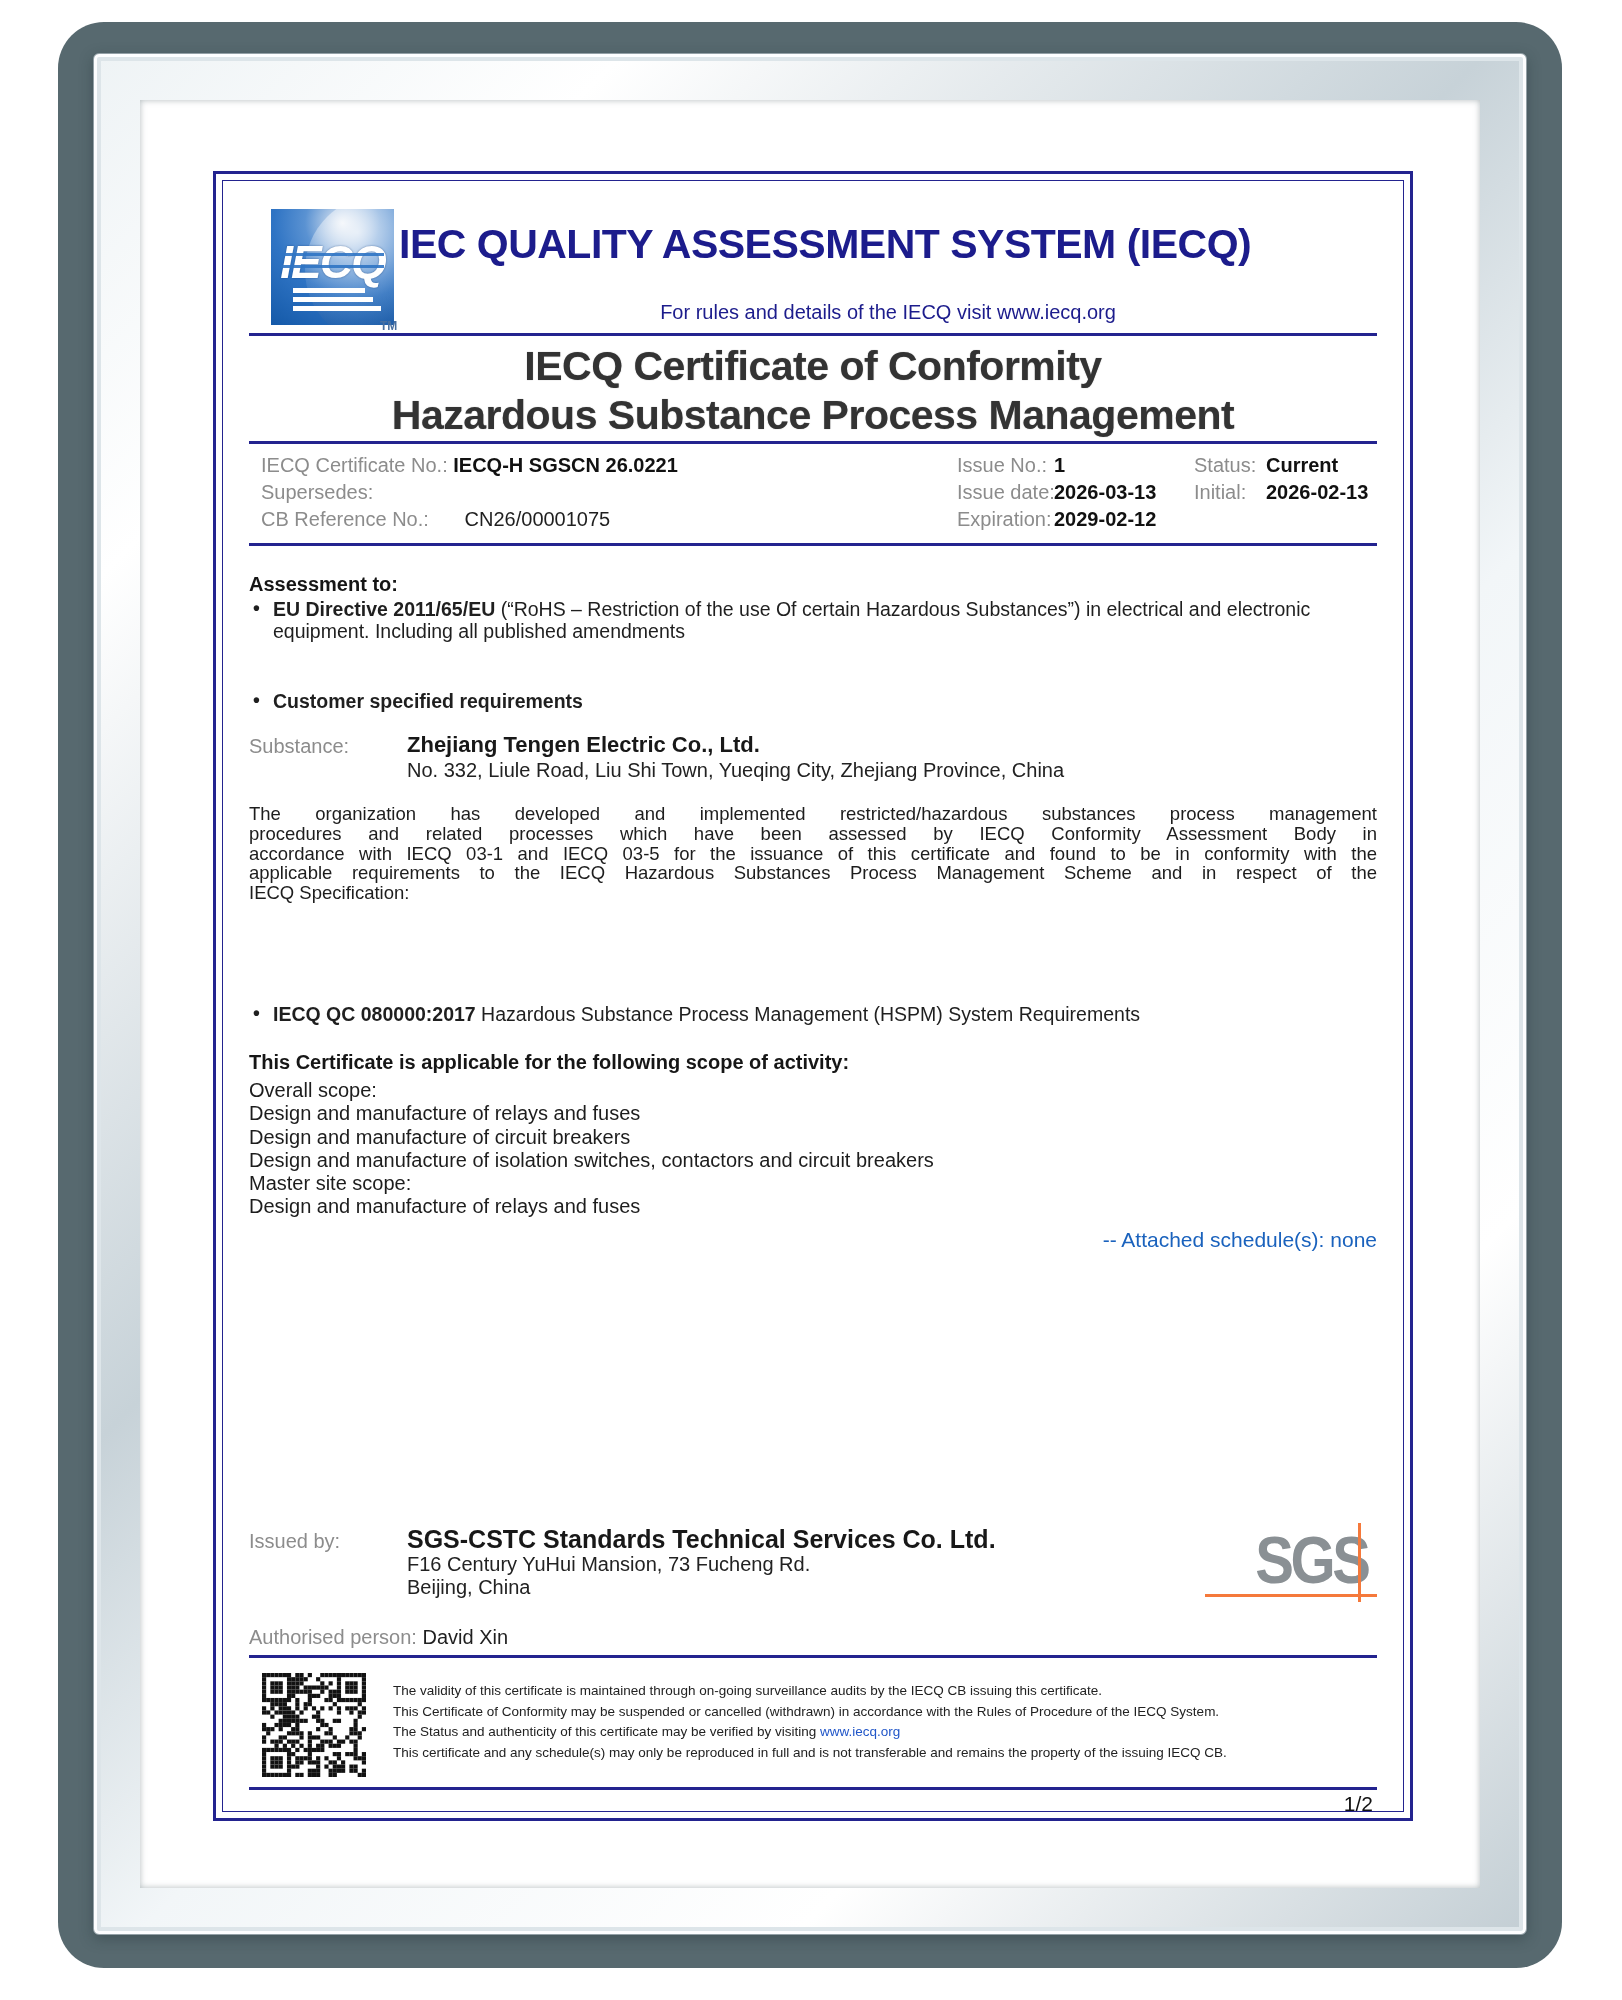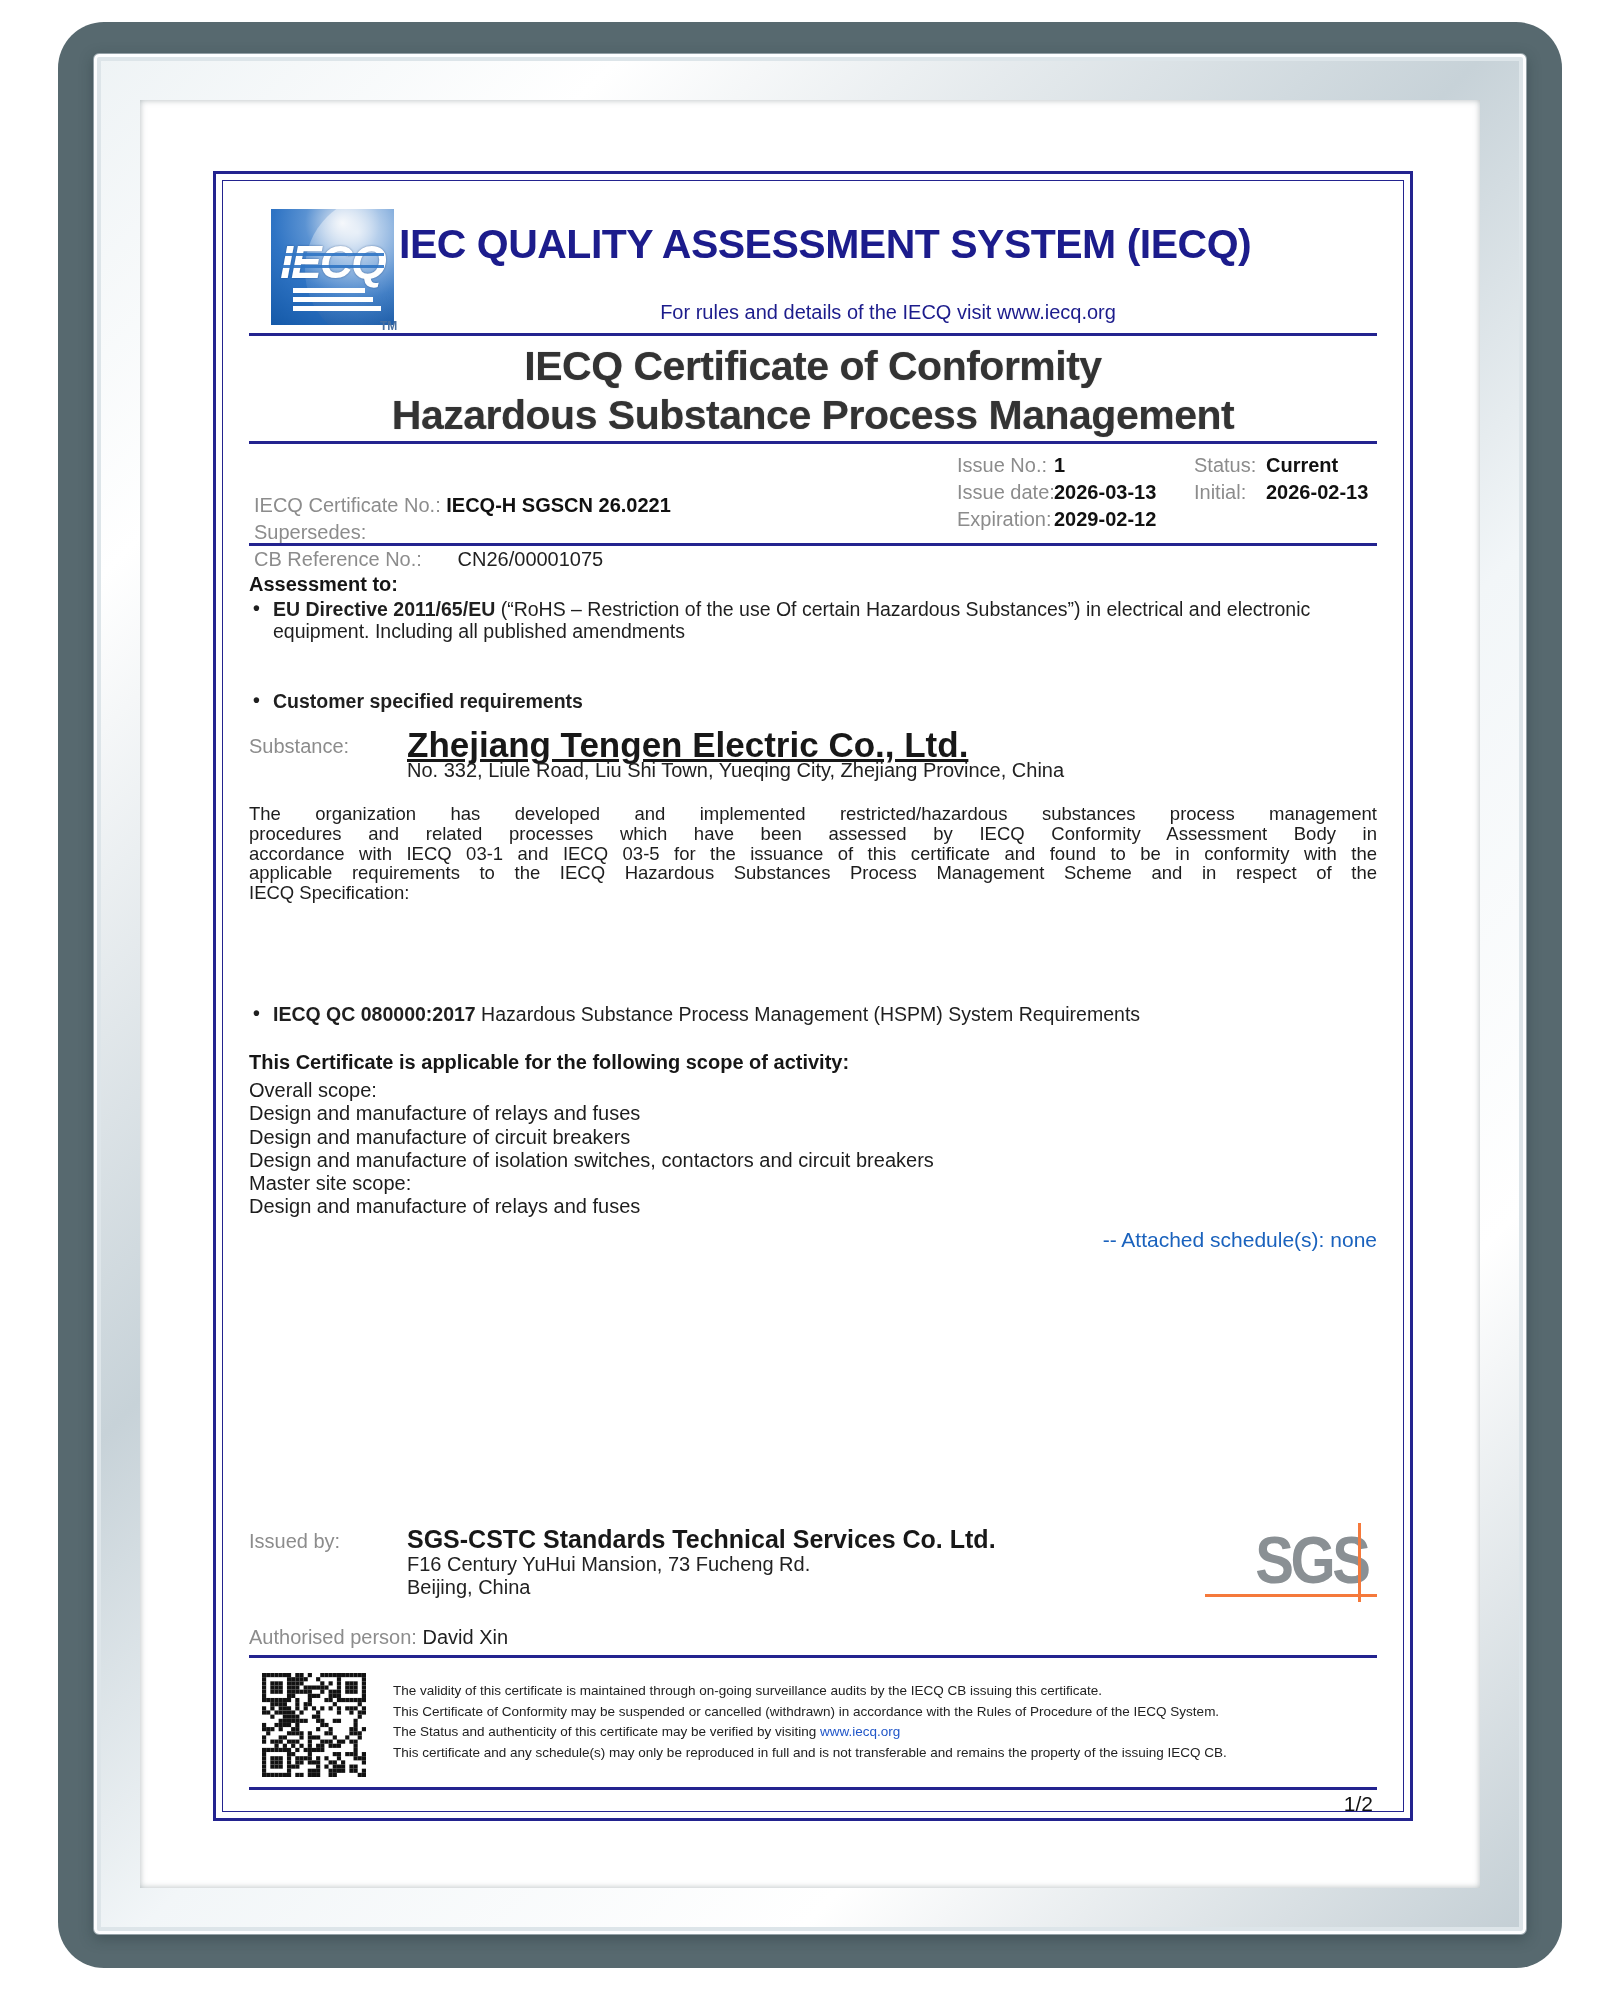--- a/index.html
+++ b/index.html
@@ -42,37 +42,37 @@
       font-size:20px;color:#1c1c8c;}
 
   
   .doc-title{top:160px;text-align:center;font-size:41px;font-weight:bold;color:#333333;
       line-height:49px;text-shadow:0 0 1px rgba(70,70,70,.55);letter-spacing:-.5px;}
 
   
   .info{top:272px;font-size:20px;}
   .info .lbl{color:#8c8c8c;}
   .info b{color:#111;}
-  .irow{position:absolute;left:5px;white-space:nowrap;margin-top:40px;}
+  .irow{position:absolute;left:12px;white-space:nowrap;}
   .rcol{position:absolute;left:708px;right:0;}
   .rrow{position:absolute;left:0;right:0;white-space:nowrap;}
   .rc1{display:inline-block;width:97px;}
   .rc2{display:inline-block;width:140px;}
   .rc3{display:inline-block;width:72px;}
   .lblw{display:inline-block;width:198px;}
 
   
   .h-bold{font-size:20px;font-weight:bold;color:#161616;}
   .bullet{padding-left:24px;position:relative;font-size:19.5px;line-height:21.5px;max-width:1105px;}
   .bullet .dot{position:absolute;left:4px;top:-1px;font-weight:bold;}
 
   
   .pair{display:flex;}
   .pair .plabel{width:158px;flex:0 0 158px;color:#8c8c8c;font-size:20px;padding-top:4px;}
-  .pname{font-size:35px;font-weight:bold;color:#181818;line-height:28px;text-decoration:underline;}
+  .pname{font-size:22px;font-weight:bold;color:#181818;line-height:28px;}
   .paddr{font-size:20px;line-height:23px;color:#222;}
   .iname{font-size:25px;font-weight:bold;color:#181818;line-height:27px;}
 
   
   .para{top:622px;font-size:18.5px;line-height:19.8px;color:#1d1d1d;}
   .para .j{text-align:justify;text-align-last:justify;}
 
   .scope-lines div{font-size:20px;line-height:23.3px;color:#1d1d1d;}
   .attached{top:1046px;text-align:right;font-size:21px;color:#1a62bd;}
 

